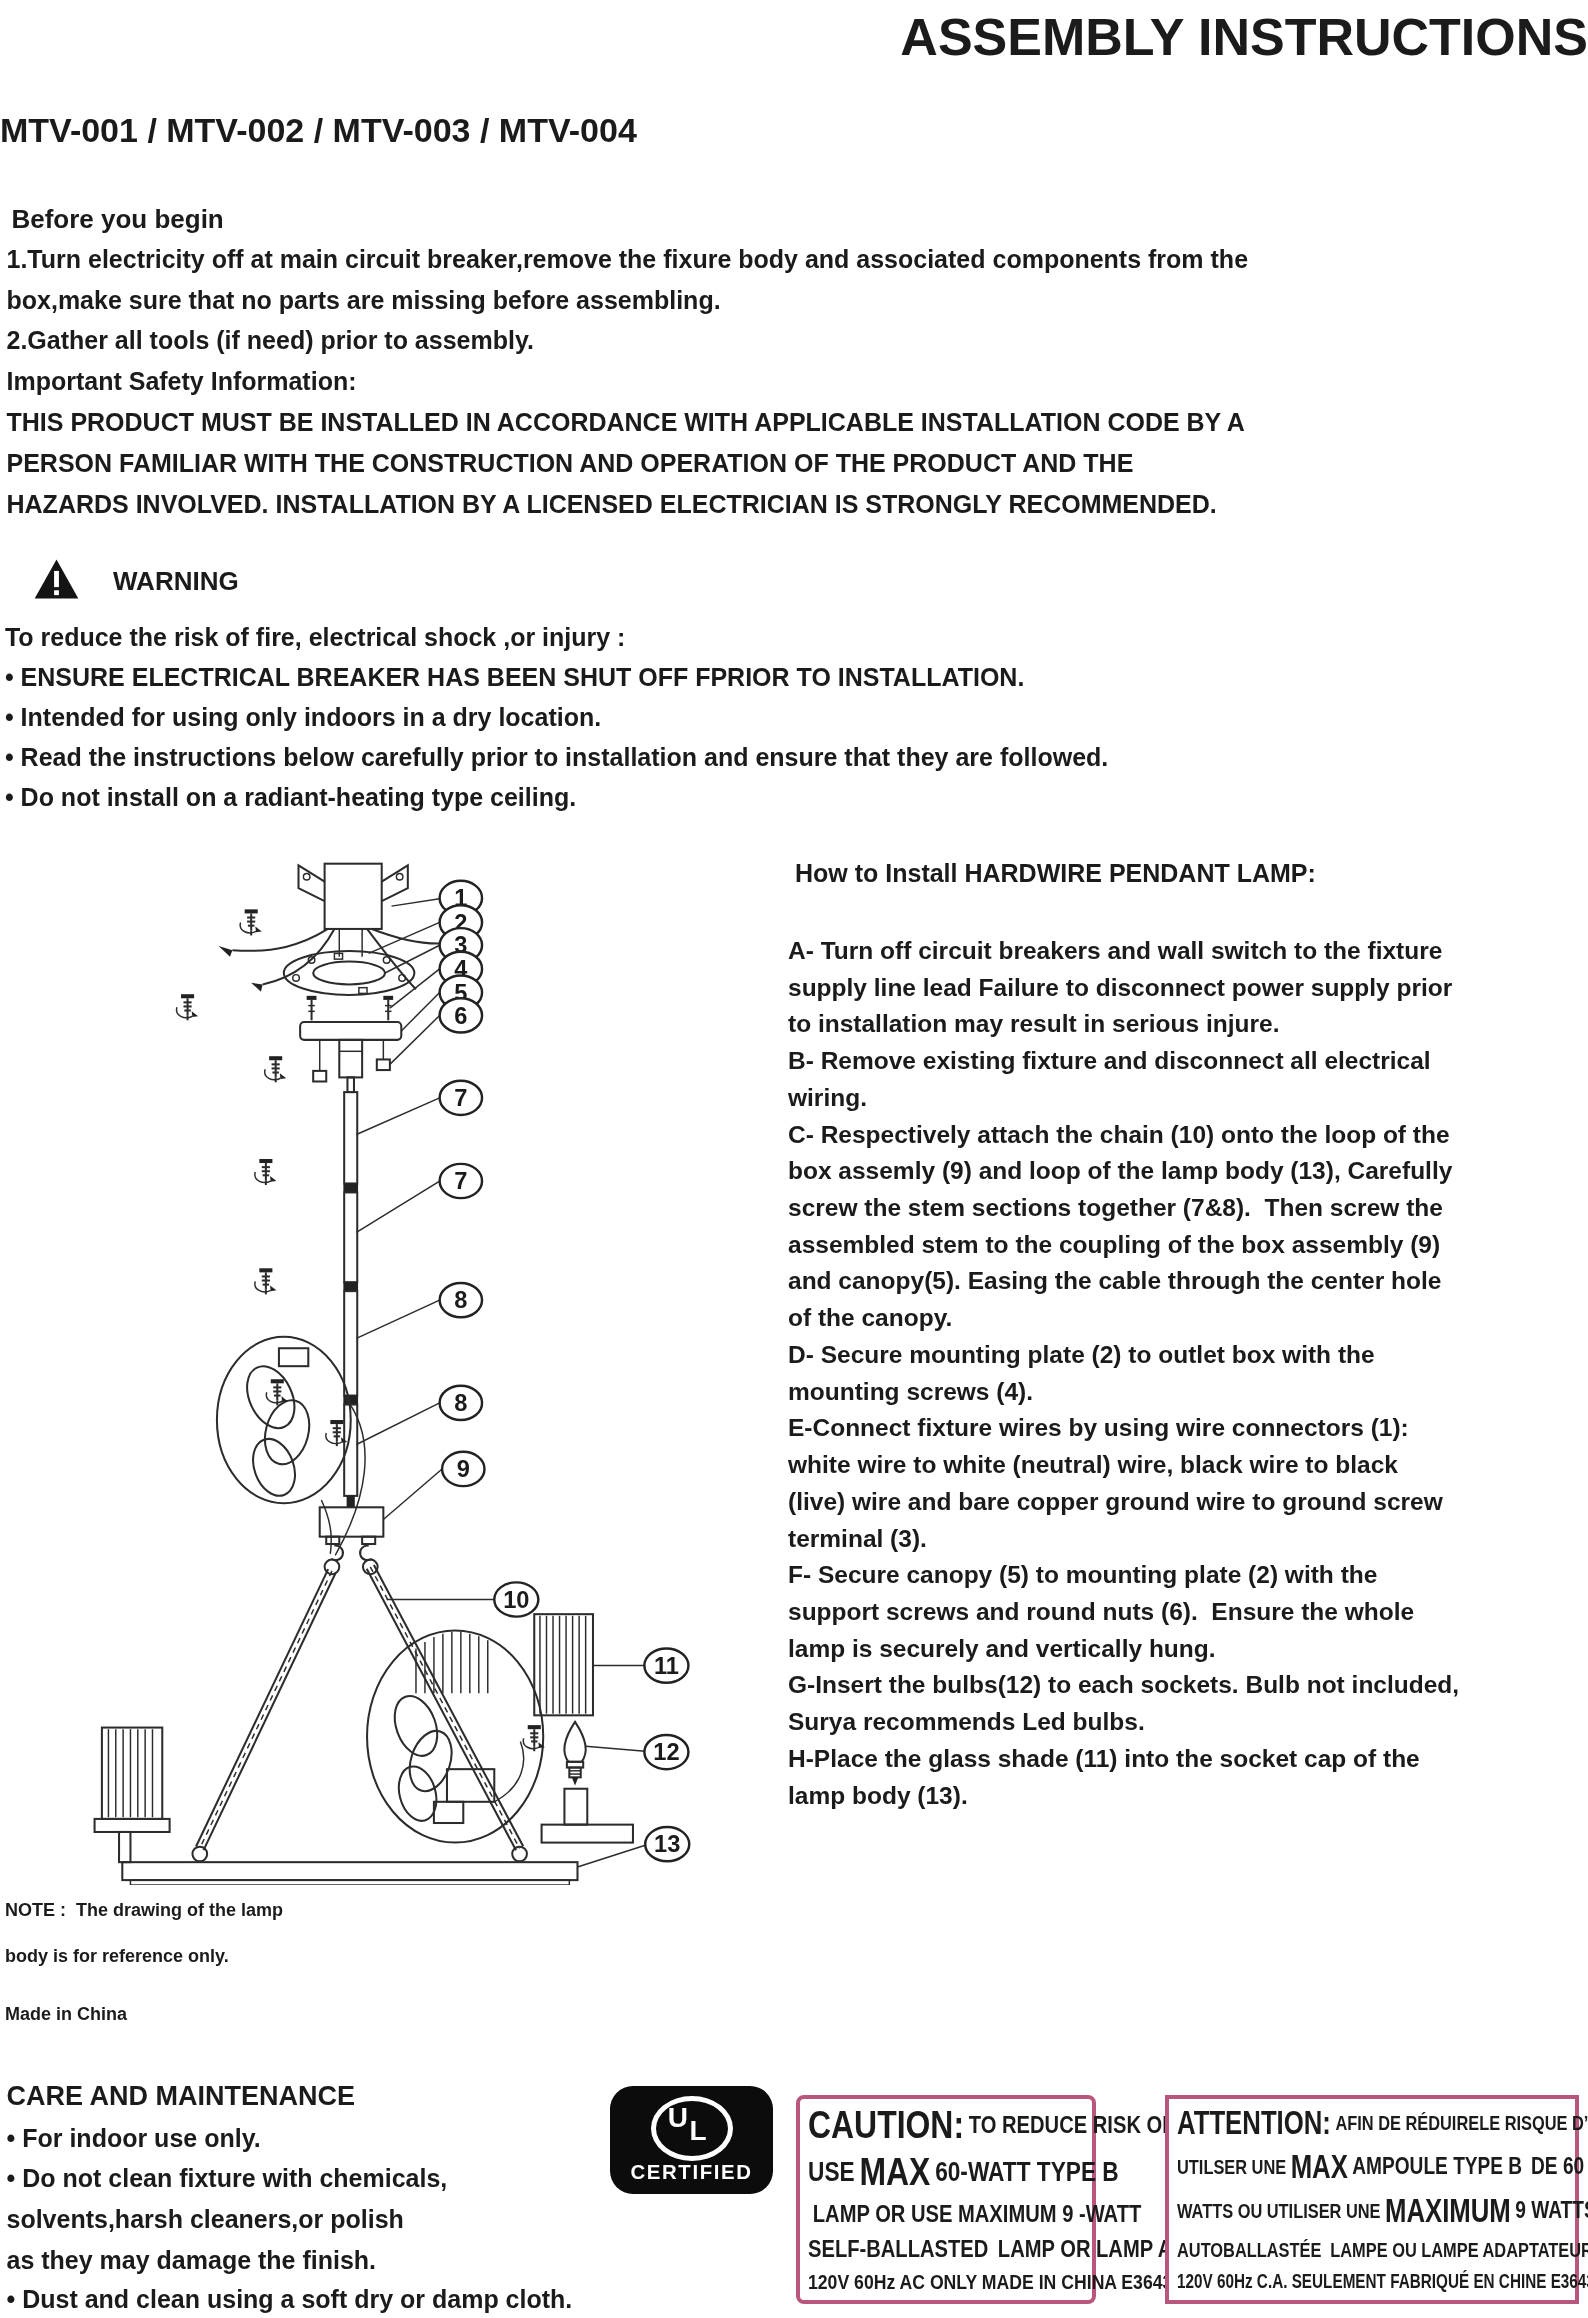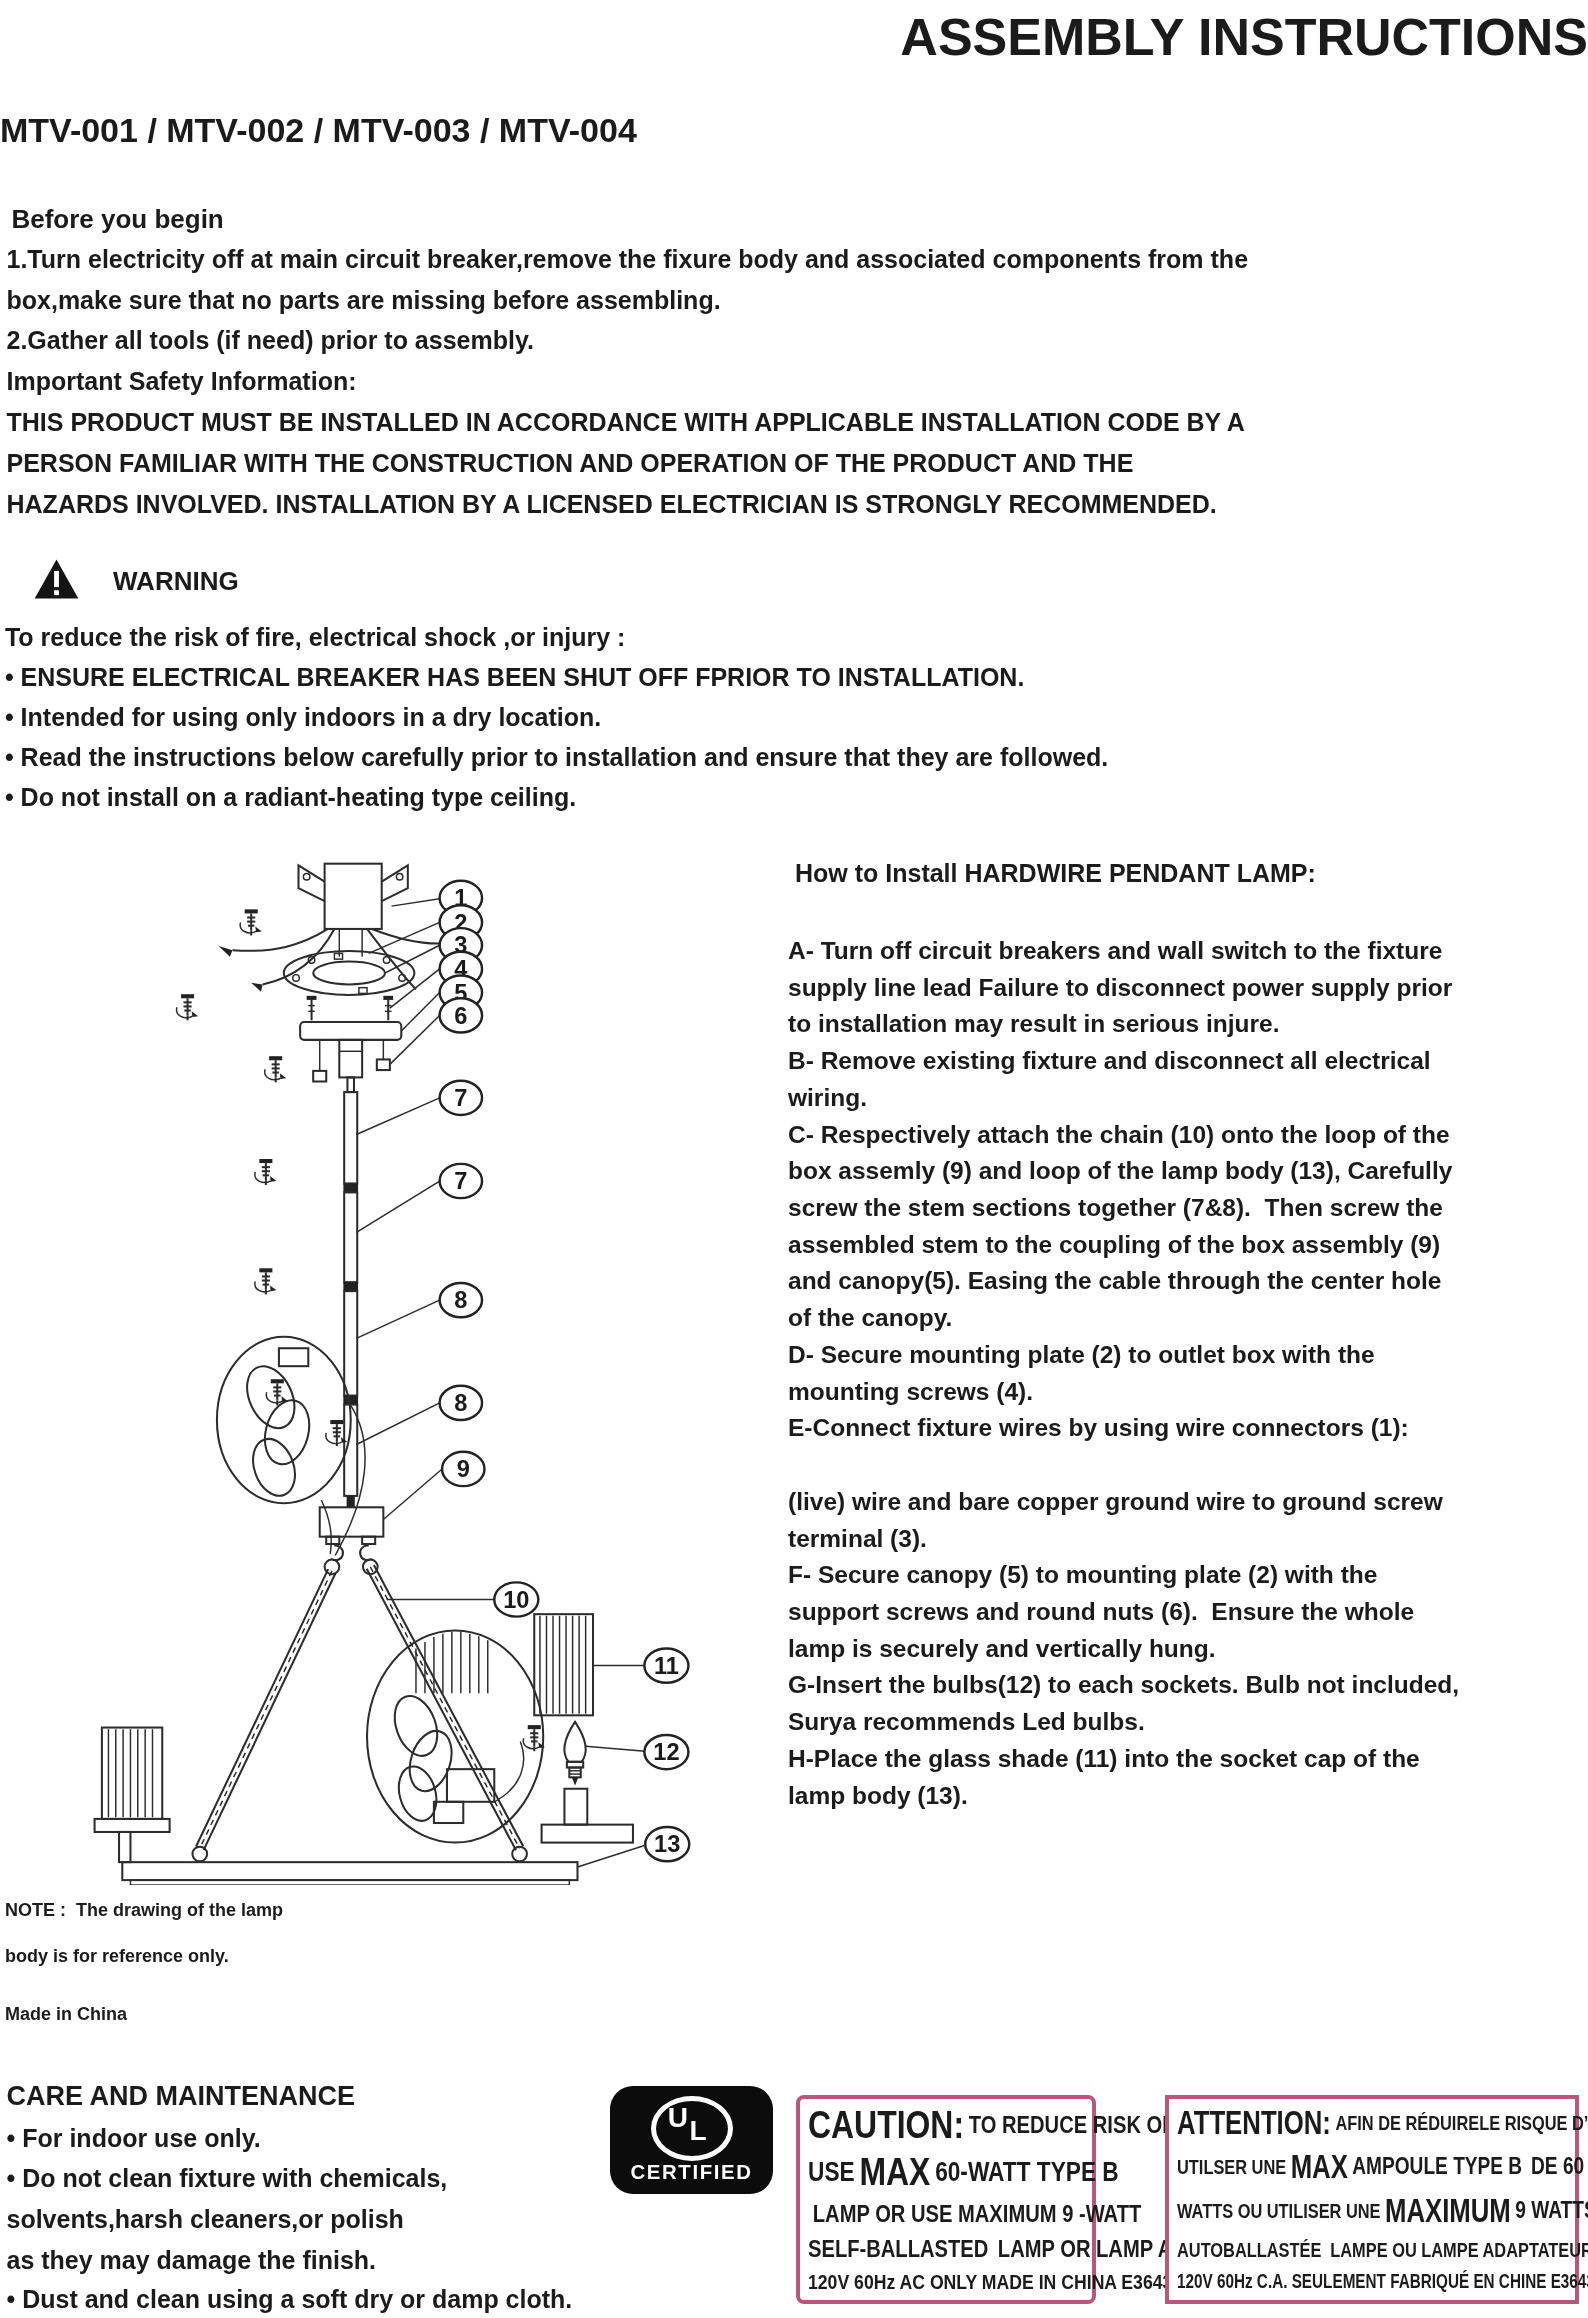--- a/index.html
+++ b/index.html
@@ -343,20 +343,21 @@
   <div class="abs howto-line line" style="top:1084px">wiring.</div>
   <div class="abs howto-line line" style="top:1121px">C- Respectively attach the chain (10) onto the loop of the</div>
   <div class="abs howto-line line" style="top:1157px">box assemly (9) and loop of the lamp body (13), Carefully</div>
   <div class="abs howto-line line" style="top:1194px">screw the stem sections together (7&amp;8).  Then screw the</div>
   <div class="abs howto-line line" style="top:1231px">assembled stem to the coupling of the box assembly (9)</div>
   <div class="abs howto-line line" style="top:1267px">and canopy(5). Easing the cable through the center hole</div>
   <div class="abs howto-line line" style="top:1304px">of the canopy.</div>
   <div class="abs howto-line line" style="top:1341px">D- Secure mounting plate (2) to outlet box with the</div>
   <div class="abs howto-line line" style="top:1378px">mounting screws (4).</div>
   <div class="abs howto-line line" style="top:1414px">E-Connect fixture wires by using wire connectors (1):</div>
+  <div class="abs howto-line line" style="top:1451px">white wire to white (neutral) wire, black wire to black</div>
   <div class="abs howto-line line" style="top:1488px">(live) wire and bare copper ground wire to ground screw</div>
   <div class="abs howto-line line" style="top:1525px">terminal (3).</div>
   <div class="abs howto-line line" style="top:1561px">F- Secure canopy (5) to mounting plate (2) with the</div>
   <div class="abs howto-line line" style="top:1598px">support screws and round nuts (6).  Ensure the whole</div>
   <div class="abs howto-line line" style="top:1635px">lamp is securely and vertically hung.</div>
   <div class="abs howto-line line" style="top:1671px">G-Insert the bulbs(12) to each sockets. Bulb not included,</div>
   <div class="abs howto-line line" style="top:1708px">Surya recommends Led bulbs.</div>
   <div class="abs howto-line line" style="top:1745px">H-Place the glass shade (11) into the socket cap of the</div>
   <div class="abs howto-line line" style="top:1782px">lamp body (13).</div>
 

